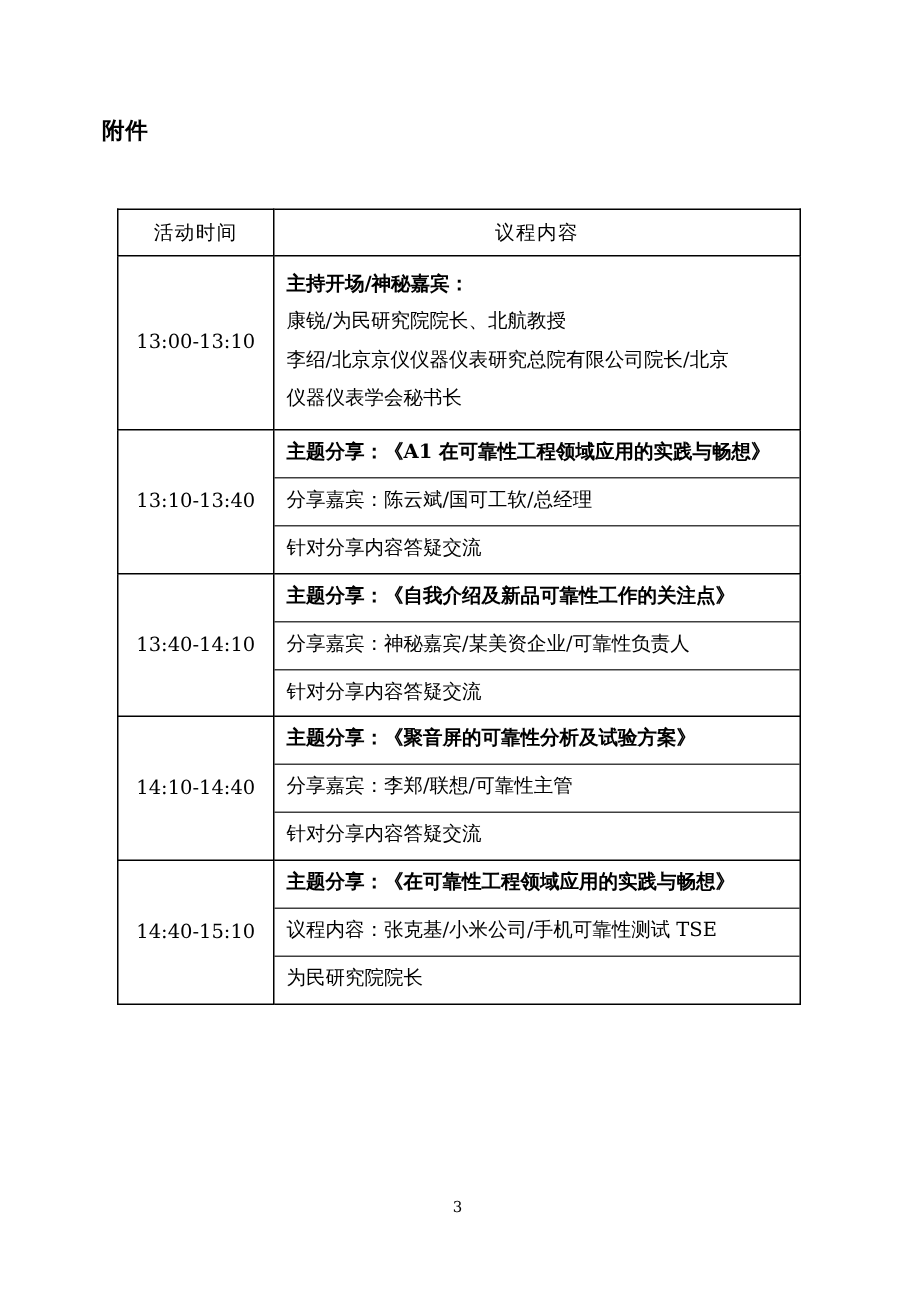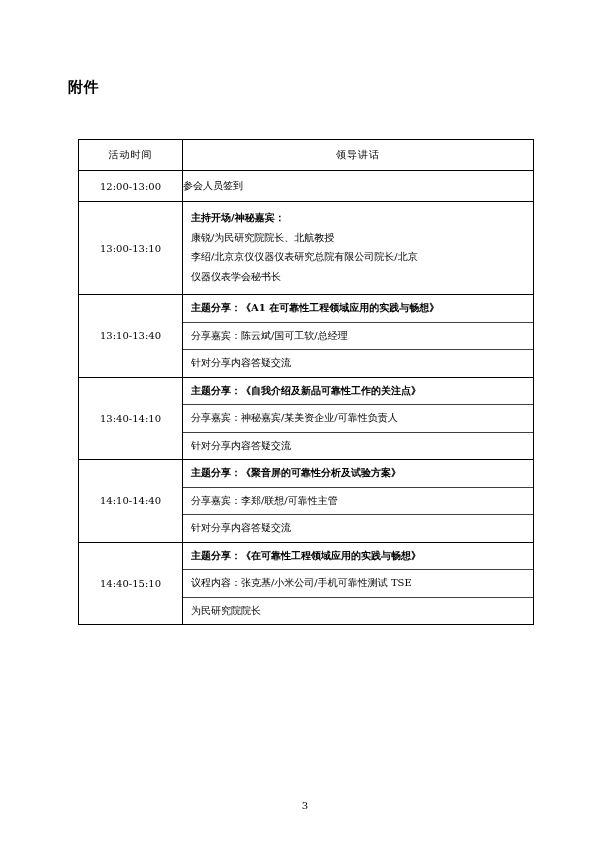--- a/index.html
+++ b/index.html
@@ -44,21 +44,21 @@
     left: 78px;
     top: 139px;
     width: 455px;
     border-collapse: collapse;
     table-layout: fixed;
   }
   table.agenda td, table.agenda th {
     border: 1px solid #000000;
     padding: 0;
     vertical-align: middle;
-    font-size: 10px;
+    font-size: 13px;
     font-weight: normal;
   }
   .col-time {
     width: 104px;
   }
   .col-content {
     width: 351px;
   }
   th.head-cell {
     height: 30px;
@@ -119,31 +119,25 @@
 
 
   <table class="agenda">
     <colgroup>
       <col class="col-time">
       <col class="col-content">
     </colgroup>
     <thead>
       <tr>
         <th class="head-cell">活动时间</th>
-        <th class="head-cell">领导讲话</th>
+        <th class="head-cell">议程内容</th>
       </tr>
     </thead>
     <tbody>
 
-      <tr>
-        <td class="time-cell">12:00-13:00</td>
-        <td class="content-cell">
-          <span>参会人员签到</span>
-        </td>
-      </tr>
 
       <tr>
         <td class="time-cell">13:00-13:10</td>
         <td class="block-cell">
           <div class="lines">
             <div class="ln bold">主持开场/神秘嘉宾：</div>
             <div class="ln">康锐/为民研究院院长、北航教授</div>
             <div class="ln">李绍/北京京仪仪器仪表研究总院有限公司院长/北京</div>
             <div class="ln">仪器仪表学会秘书长</div>
           </div>

